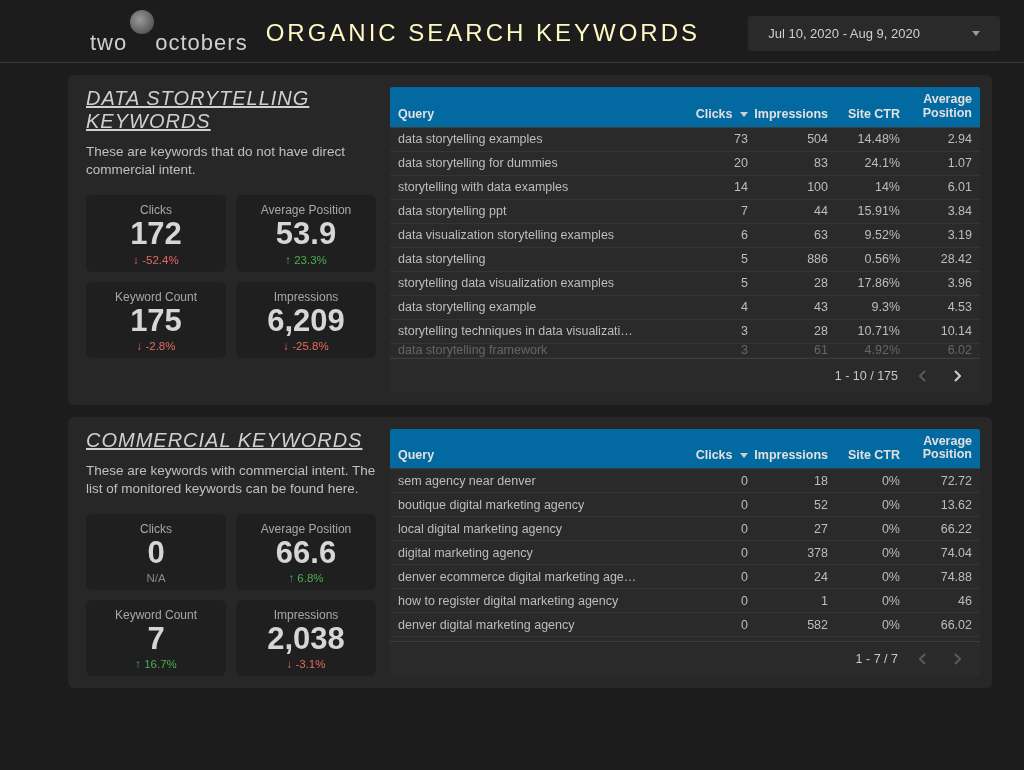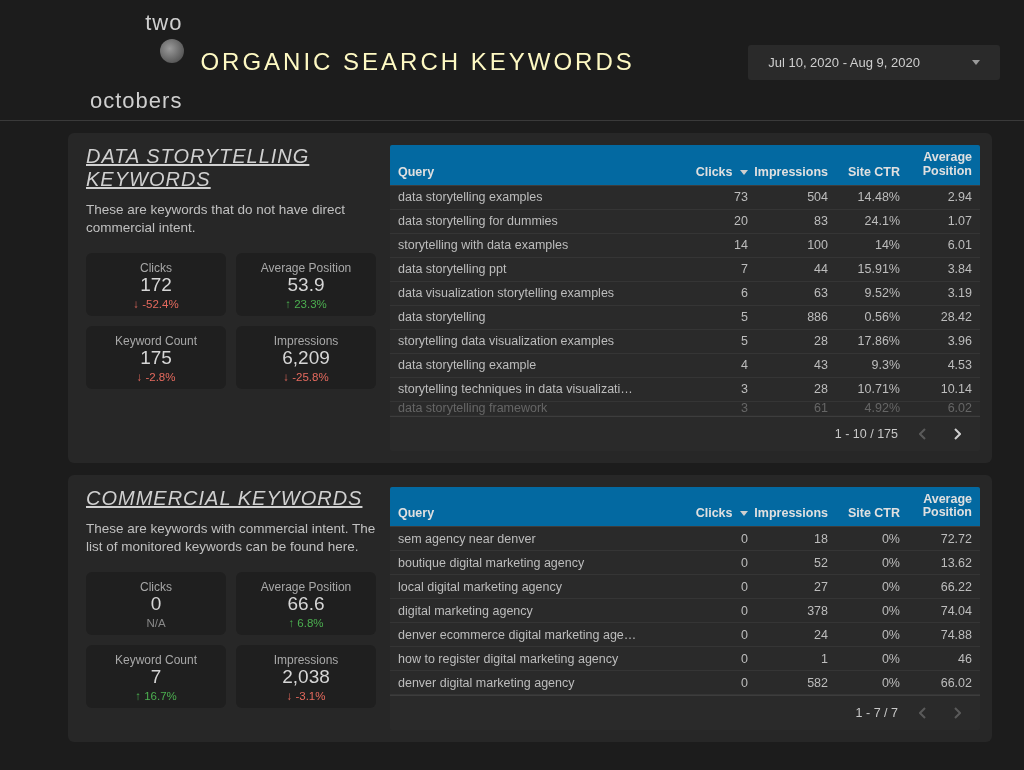--- a/index.html
+++ b/index.html
@@ -18,21 +18,20 @@
     border-bottom: 1px solid #3a3a3a;
   }
   .logo {
     display: flex;
     align-items: flex-end;
     gap: 3px;
     color: #cfcfcf;
     font-size: 22px;
     letter-spacing: 1px;
     font-weight: 300;
-    flex-direction: column;
   }
   .logo-ball {
     width: 24px; height: 24px; border-radius: 50%;
     background: radial-gradient(circle at 40% 40%, #9a9a9a 0%, #5a5a5a 70%, #3a3a3a 100%);
     margin-bottom: 22px;
     margin-right: -2px;
   }
   .page-title {
     color: #fef9c3;
     font-size: 24px;
@@ -98,22 +97,22 @@
     padding: 8px 10px 6px 10px;
     text-align: center;
   }
   .metric-label {
     color: #a8a8a8;
     font-size: 12px;
     margin-bottom: 0px;
   }
   .metric-value {
     color: #d6d6d6;
-    font-size: 19px;
-    font-weight: 400;
+    font-size: 31px;
+    font-weight: 700;
     line-height: 1.1;
   }
   .metric-delta {
     font-size: 11.5px;
     margin-top: 2px;
   }
   .delta-up   { color: #4caf50; }
   .delta-down { color: #e66a5e; }
   .delta-na   { color: #888; }
 

